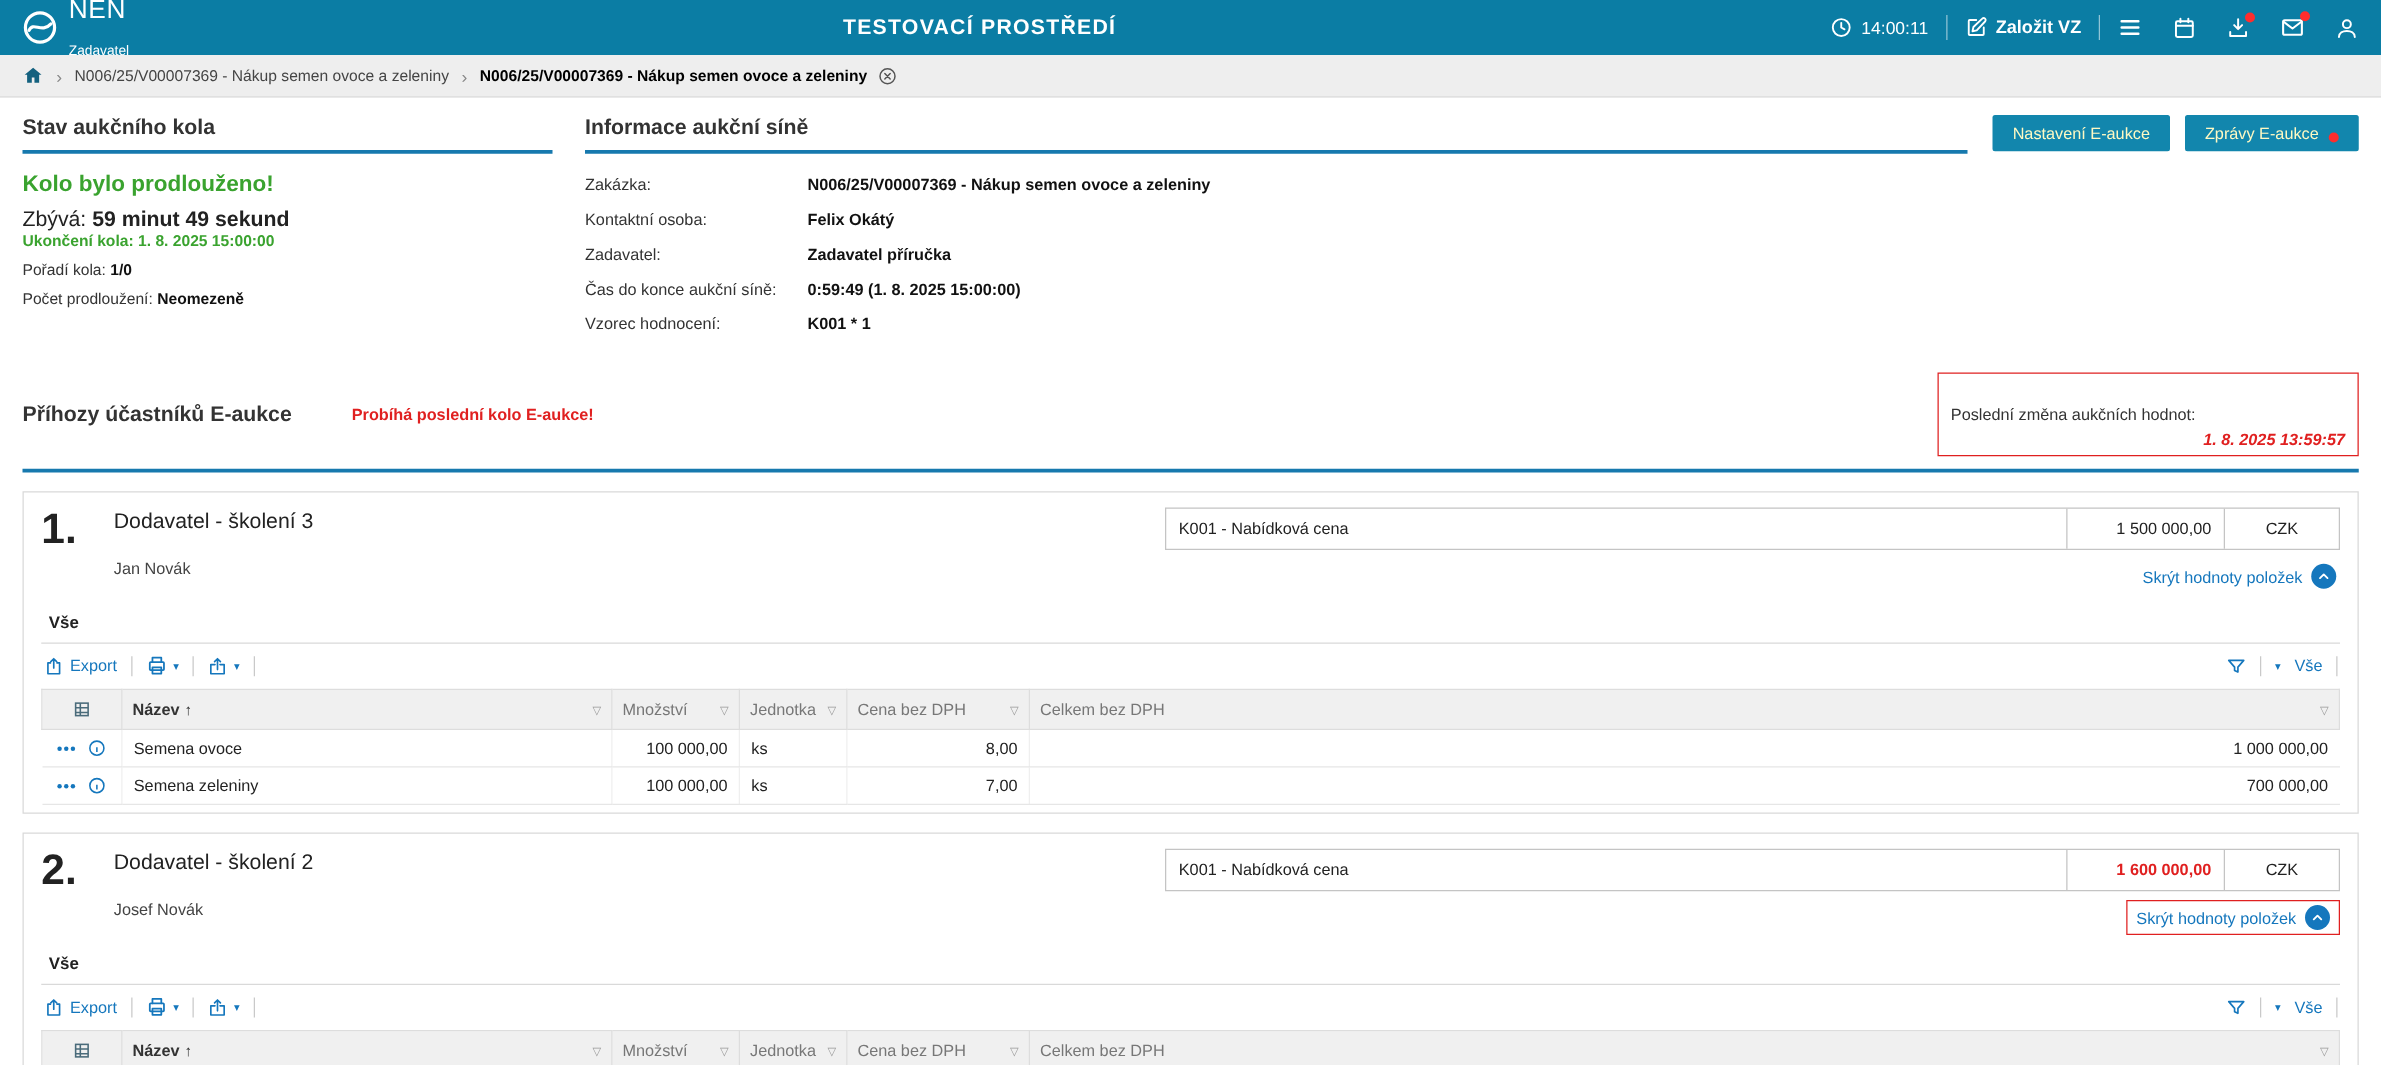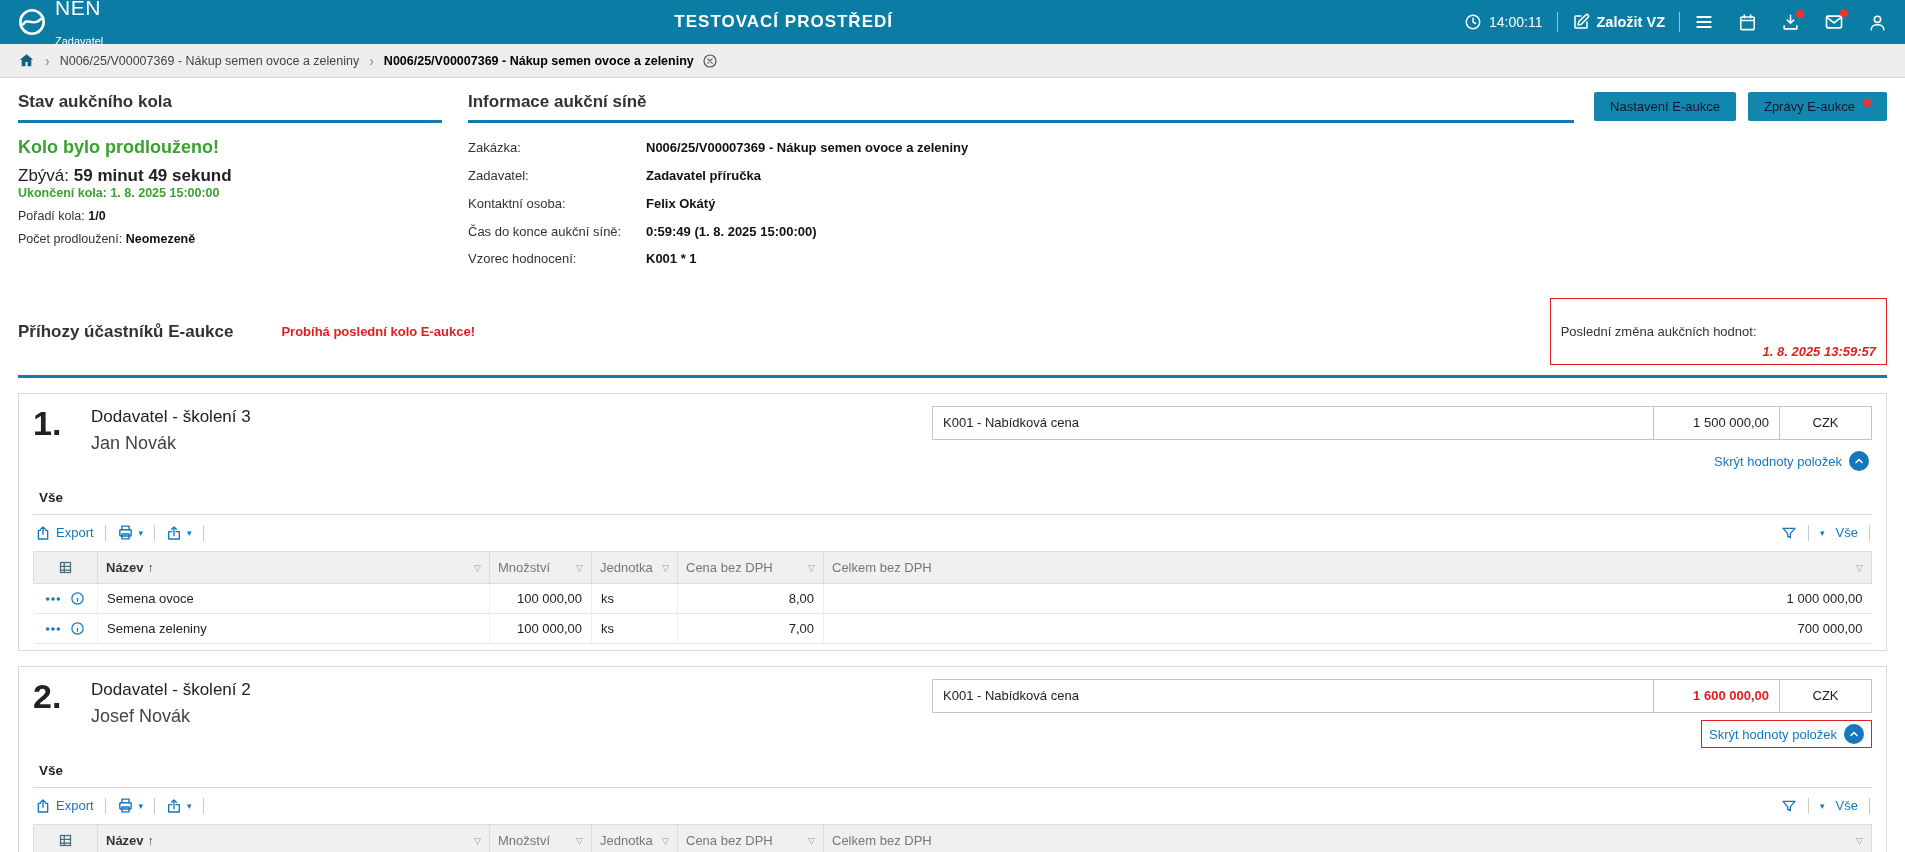--- a/index.html
+++ b/index.html
@@ -75,23 +75,23 @@
   .st-remaining { font-size:17px; color:#222; }
   .st-remaining b { font-weight:bold; }
   .st-end { color:#3aa32f; font-weight:bold; font-size:12.5px; margin-bottom:9px; }
   .st-row { font-size:12.5px; color:#333; margin-bottom:9px; }
   .st-row b { color:#111; }
 
   .info-head { display:flex; align-items:flex-start; }
   .info-head .panel-title { flex:1; }
   .info-buttons { display:flex; gap:12px; margin-left:20px; }
   .teal-btn {
-    background:#1286ad; color:#0f172a; border:none; cursor:pointer;
+    background:#1286ad; color:#fef9c3; border:none; cursor:pointer;
     font-family:inherit; font-size:13px; padding:7px 16px; border-radius:2px;
-    display:flex; align-items:flex-start; gap:8px;
+    display:flex; align-items:flex-end; gap:8px;
   }
   .btn-dot { width:8px; height:8px; border-radius:50%; background:#ff2d2d; display:inline-block; }
   .info-rows { margin-top:16px; }
   .info-row { display:flex; margin-bottom:9px; font-size:13px; line-height:1.45; }
   .info-label { width:178px; flex:none; color:#333; }
   .info-value { font-weight:bold; color:#111; }
 
   
   .bids-header {
     display:flex; align-items:center;
@@ -108,21 +108,21 @@
   .last-change-value { color:#e02020; font-weight:bold; font-style:italic;margin-top:40px; }
 
   
   .participant {
     border:1px solid #d9d9d9; background:#fff;
     margin-top:15px; padding:12px 14px 6px;
   }
   .p-top { display:flex; }
   .p-rank { font-size:34px; font-weight:bold; width:58px; flex:none; line-height:1; color:#222; }
   .p-name { font-size:17px; color:#222; margin-top:1px; }
-  .p-person { font-size:18px; color:#444; margin-top:6px; }
+  .p-person { font-size:13px; color:#444; margin-top:20px; }
   .p-bid { margin-left:auto; width:940px; flex:none; }
   .bid-boxes { display:flex; border:1px solid #c4c4c4; height:34px; background:#fff; }
   .bid-label { flex:1; padding:0 10px; line-height:32px; font-size:13px; color:#222; }
   .bid-value {
     width:126px; flex:none; text-align:right; padding:0 10px;
     line-height:32px; border-left:1px solid #c4c4c4;
   }
   .bid-value.alert { color:#e02020; font-weight:bold; }
   .bid-cur { width:92px; flex:none; text-align:center; line-height:32px; border-left:1px solid #c4c4c4; }
   .hide-row { display:flex; justify-content:flex-end; margin-top:7px; }
@@ -305,26 +305,26 @@
             <span class="btn-dot"></span>
           </button>
         </div>
       </div>
       <div class="info-rows">
         <div class="info-row">
           <span class="info-label">Zakázka:</span>
           <span class="info-value">N006/25/V00007369 - Nákup semen ovoce a zeleniny</span>
         </div>
         <div class="info-row">
+          <span class="info-label">Kontaktní osoba:</span>
+          <span class="info-value">Felix Okátý</span>
+        </div>
+        <div class="info-row">
           <span class="info-label">Zadavatel:</span>
           <span class="info-value">Zadavatel příručka</span>
-        </div>
-        <div class="info-row">
-          <span class="info-label">Kontaktní osoba:</span>
-          <span class="info-value">Felix Okátý</span>
         </div>
         <div class="info-row">
           <span class="info-label">Čas do konce aukční síně:</span>
           <span class="info-value">0:59:49 (1. 8. 2025 15:00:00)</span>
         </div>
         <div class="info-row">
           <span class="info-label">Vzorec hodnocení:</span>
           <span class="info-value">K001 * 1</span>
         </div>
       </div>

